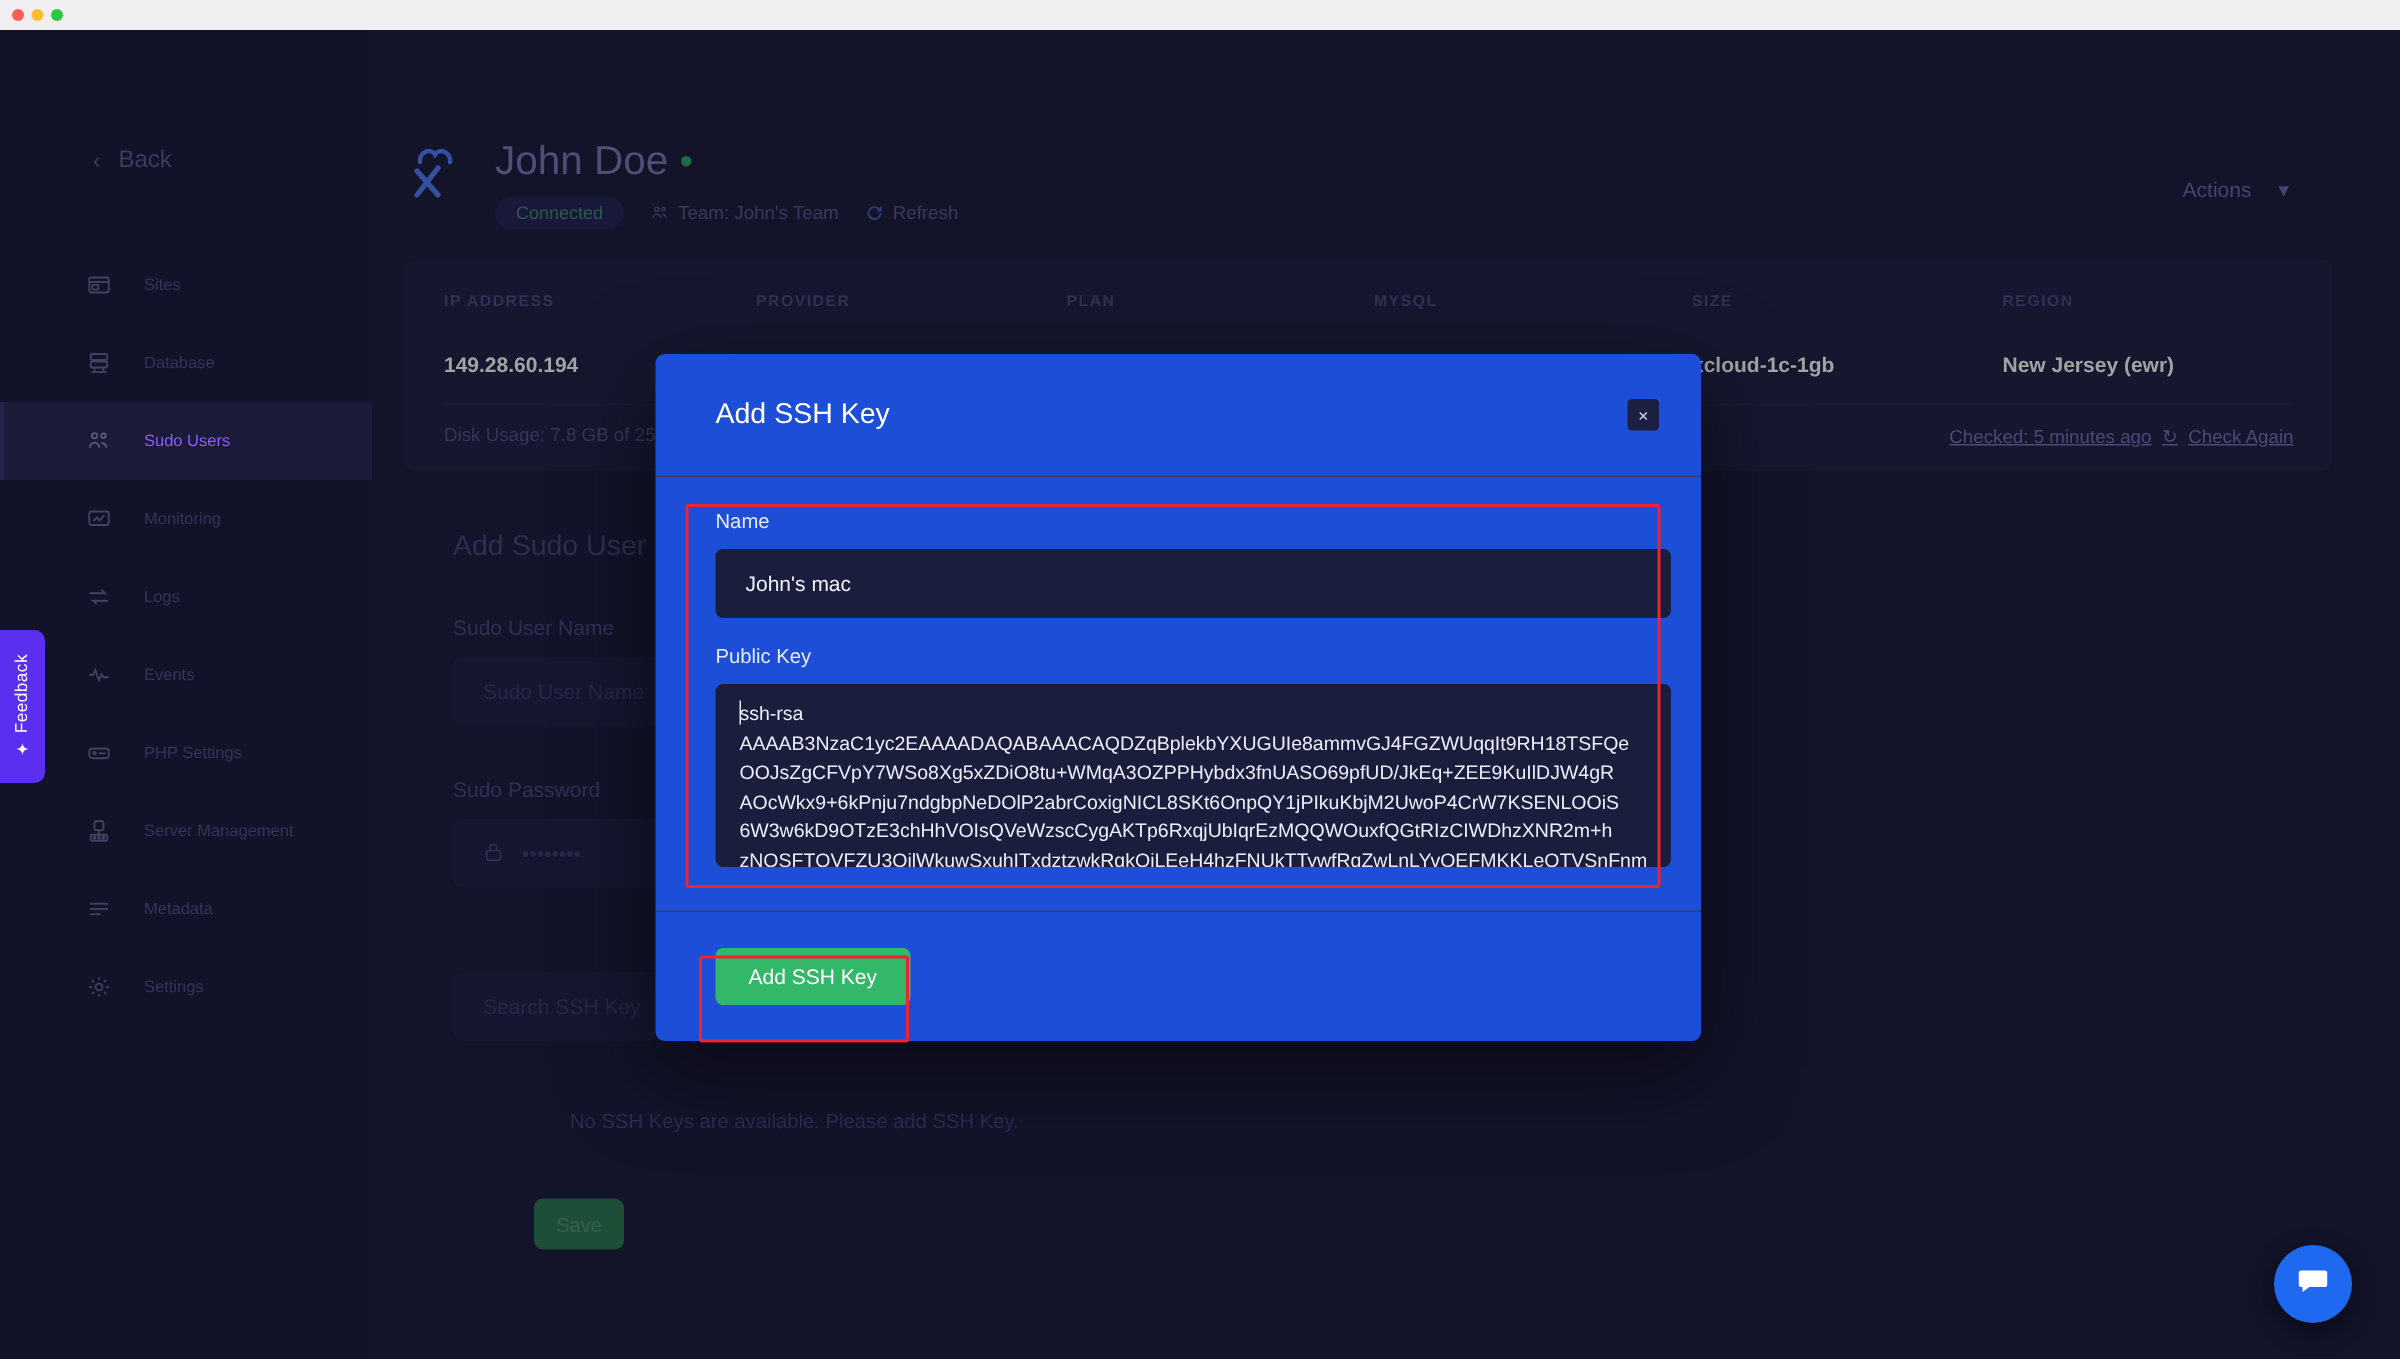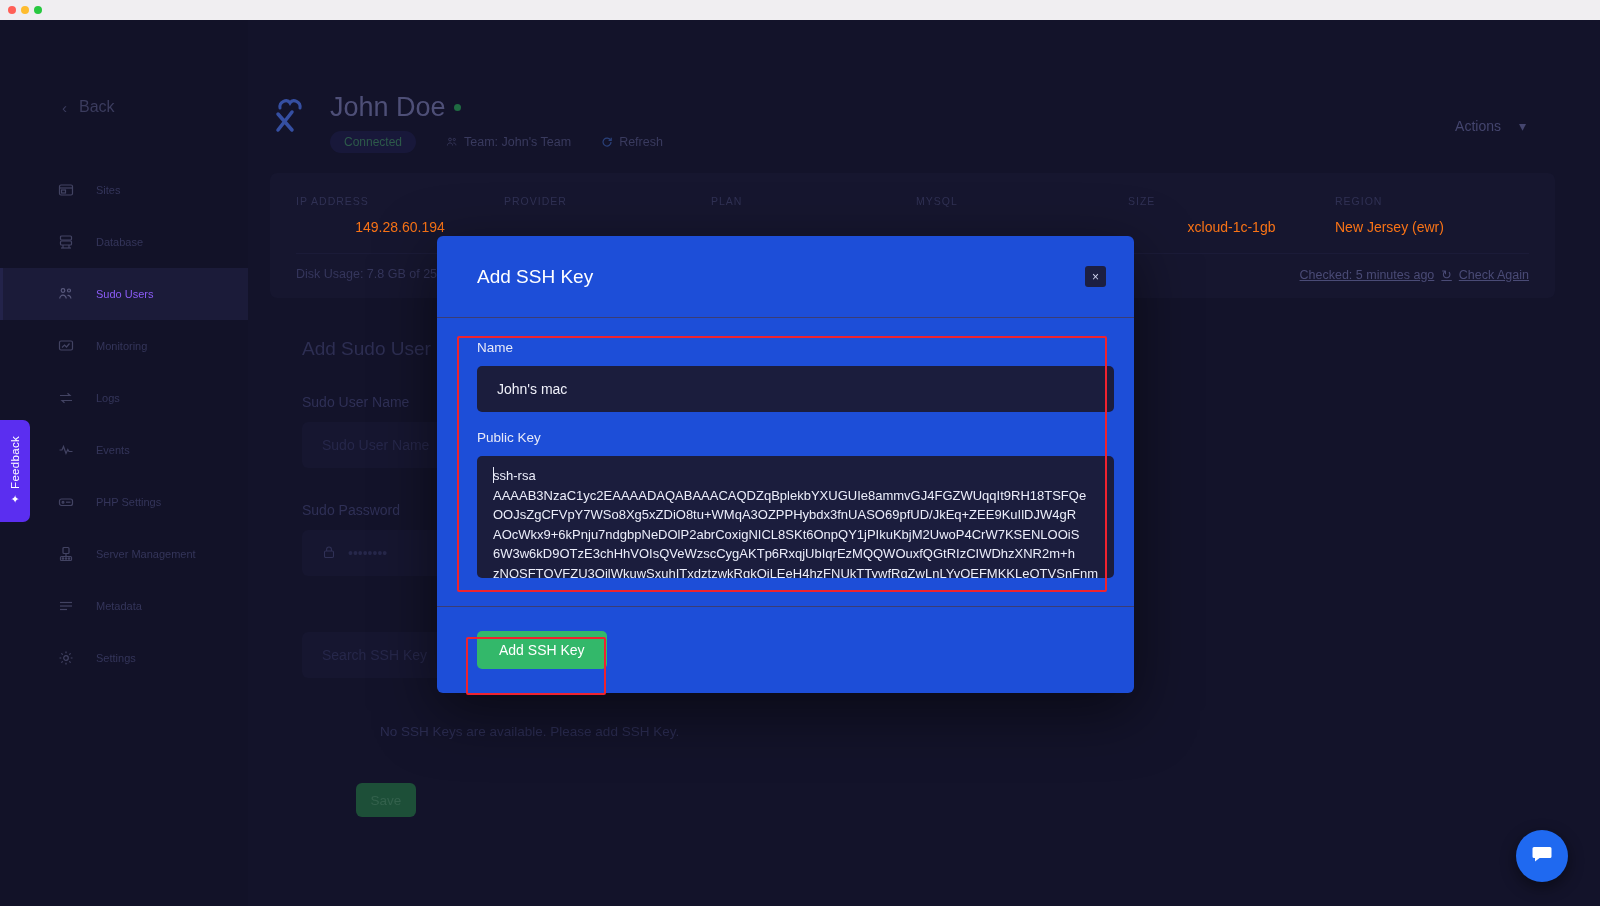--- a/index.html
+++ b/index.html
@@ -64,33 +64,33 @@
   
   .main { position: absolute; left: 248px; top: 0; right: 0; bottom: 0; }
 
   .page-header { padding: 72px 0 0 22px; display: flex; align-items: flex-start; }
   .logo-mark { width: 44px; height: 44px; margin-right: 16px; opacity: .85; }
   .title-block { }
   .srv-name {
     font-size: 27px; color: #4e4f77; font-weight: 400; display: flex; align-items: center; gap: 8px;
   }
   .status-dot { width: 7px; height: 7px; border-radius: 50%; background: #1f6b42; display: inline-block; }
-  .meta-row { display: flex; align-items: center; gap: 30px; margin-top: 8px; font-size: 12.5px; color: #393a5e; }
+  .meta-row { display: flex; align-items: center; gap: 18px; margin-top: 8px; font-size: 12.5px; color: #393a5e; }
   .chip { background: #18183a; border-radius: 13px; padding: 4px 14px; color: #2d5a4a; font-size: 12px; }
   .meta-item { display: flex; align-items: center; gap: 6px; }
   .meta-ico { width: 12px; height: 12px; opacity: .6; }
 
   .info-card {
     margin: 20px 0 0 22px; width: 1285px; background: #16162f;
     border-radius: 7px; padding: 22px 26px 16px 26px;
   }
-  .info-grid { display: flex; }
+  .info-grid { display: flex; font-weight: bold; }
   .info-col { flex: 0 0 auto; }
   .info-lbl { font-size: 10.5px; letter-spacing: 1px; color: #303154; text-transform: uppercase; }
-  .info-val { font-size: 14px; color: #f97316; margin-top: 12px; text-align: center; }
+  .info-val { font-size: 14px; color: #a3a3a3; margin-top: 28px; }
   .info-foot {
     margin-top: 18px; border-top: 1px solid #1b1b38; padding-top: 13px;
     display: flex; justify-content: space-between; font-size: 12.5px; color: #35365c;
   }
   .check-again { color: #4a4b76; text-decoration: underline; display: flex; align-items: center; gap: 7px; text-align: right; }
 
   .actions-btn {
     position: absolute; right: 74px; top: 98px; display: flex; align-items: center; gap: 18px;
     color: #44456e; font-size: 14px;
   }

